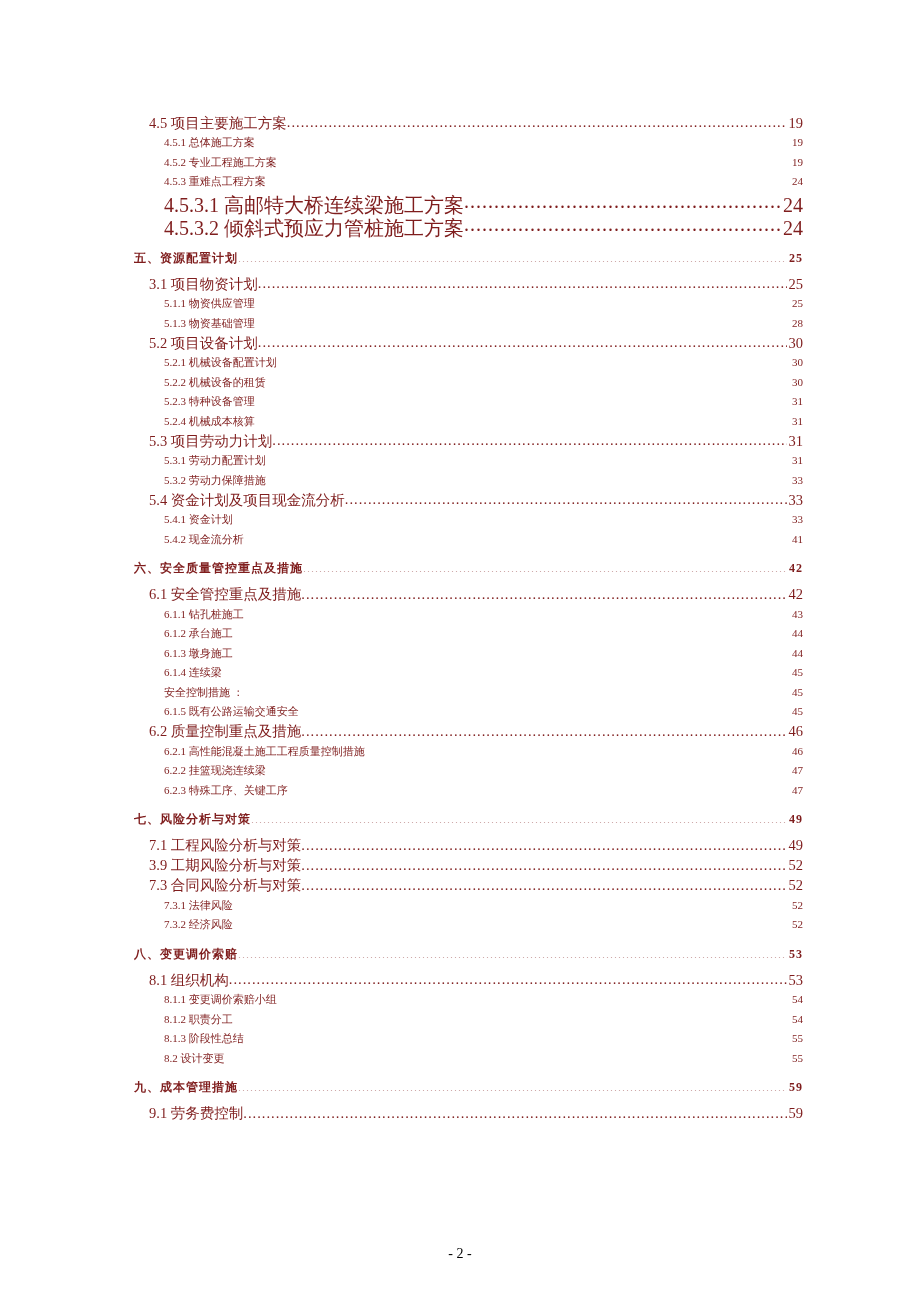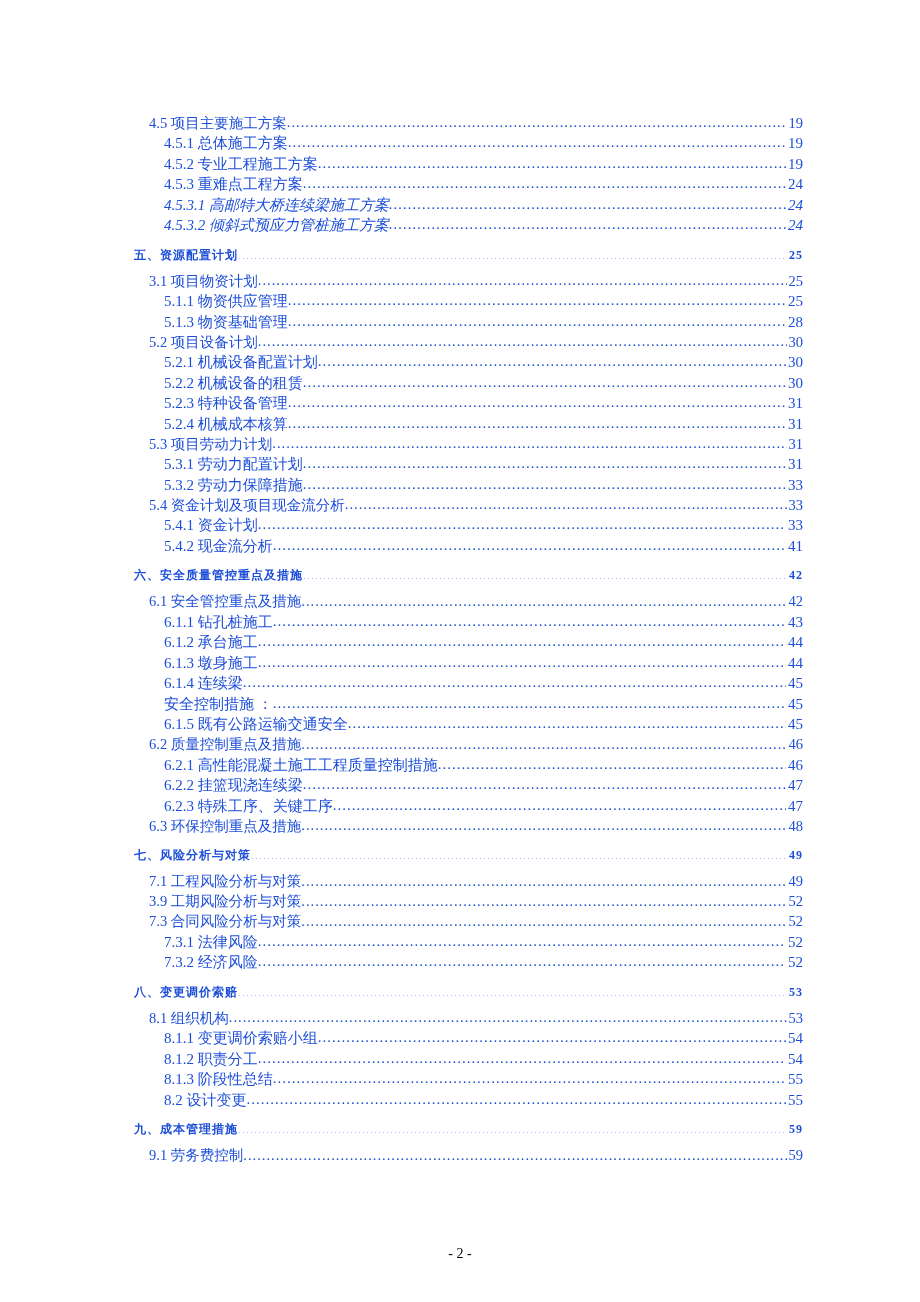--- a/index.html
+++ b/index.html
@@ -9,21 +9,21 @@
       background: #fff;
       font-family: "SimSun", "宋体", serif;
       padding: 113px 117px 40px 134px;
       position: relative;
     }
     .toc-line {
       display: flex;
       align-items: baseline;
       white-space: nowrap;
       overflow: hidden;
-      color: #1d4ed8;
+      color: #7f1d1d;
     }
     .toc-text { flex: 0 0 auto; }
     .dots {
       flex: 1 1 auto;
       overflow: hidden;
       letter-spacing: 1px;
       position: relative;
       height: 1em;
     }
     .dots::after {
@@ -32,29 +32,28 @@
       left: 0;
     }
     .toc-page { flex: 0 0 auto; padding-left: 2px; }
 
     .l2 {
       font-size: 14.5px;
       line-height: 19.5px;
       padding-left: 15px;
     }
     .l3 {
-      font-size: 15px;
+      font-size: 11px;
       line-height: 19.5px;
       padding-left: 30px;
     }
     .l4 {
-      font-size: 15px;
+      font-size: 20px;
       line-height: 19.5px;
       padding-left: 30px;
-      font-style: italic;
     }
     .l1 {
       font-size: 12px;
       line-height: 19.5px;
       font-weight: bold;
       margin-top: 10px;
       margin-bottom: 6px;
       letter-spacing: 1px;
     }
     .l1 .dots::after {
@@ -233,25 +232,20 @@
     <div class="toc-line l3">
       <span class="toc-text">6.2.2 挂篮现浇连续梁</span>
       <span class="dots"></span>
       <span class="toc-page">47</span>
     </div>
     <div class="toc-line l3">
       <span class="toc-text">6.2.3  特殊工序、关键工序 </span>
       <span class="dots"></span>
       <span class="toc-page">47</span>
     </div>
-    <div class="toc-line l2">
-      <span class="toc-text">6.3 环保控制重点及措施</span>
-      <span class="dots"></span>
-      <span class="toc-page">48</span>
-    </div>
     <div class="toc-line l1">
       <span class="toc-text">七、风险分析与对策</span>
       <span class="dots"></span>
       <span class="toc-page">49</span>
     </div>
     <div class="toc-line l2">
       <span class="toc-text">7.1 工程风险分析与对策</span>
       <span class="dots"></span>
       <span class="toc-page">49</span>
     </div>

